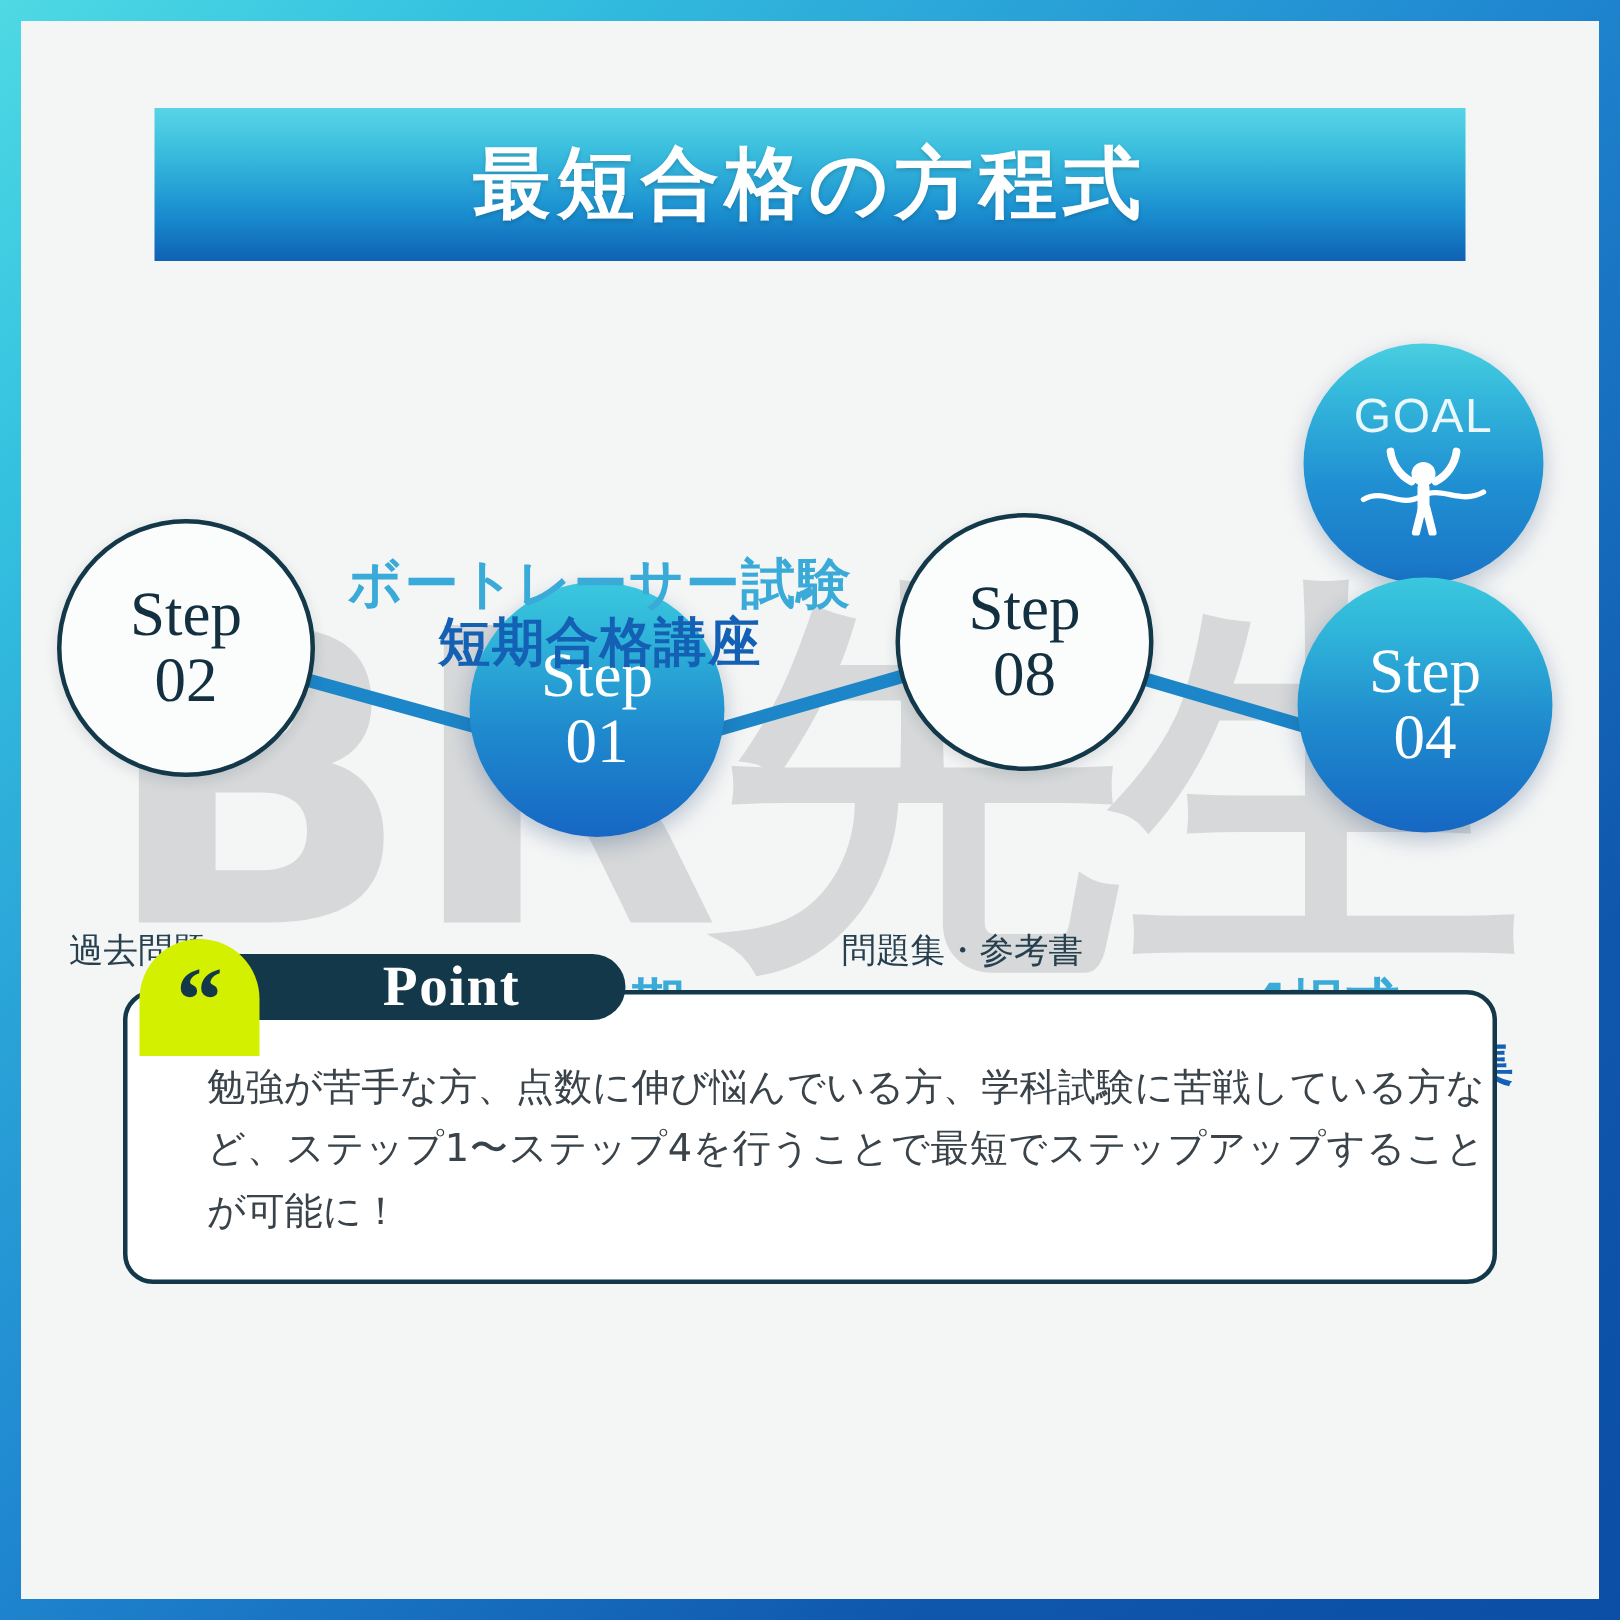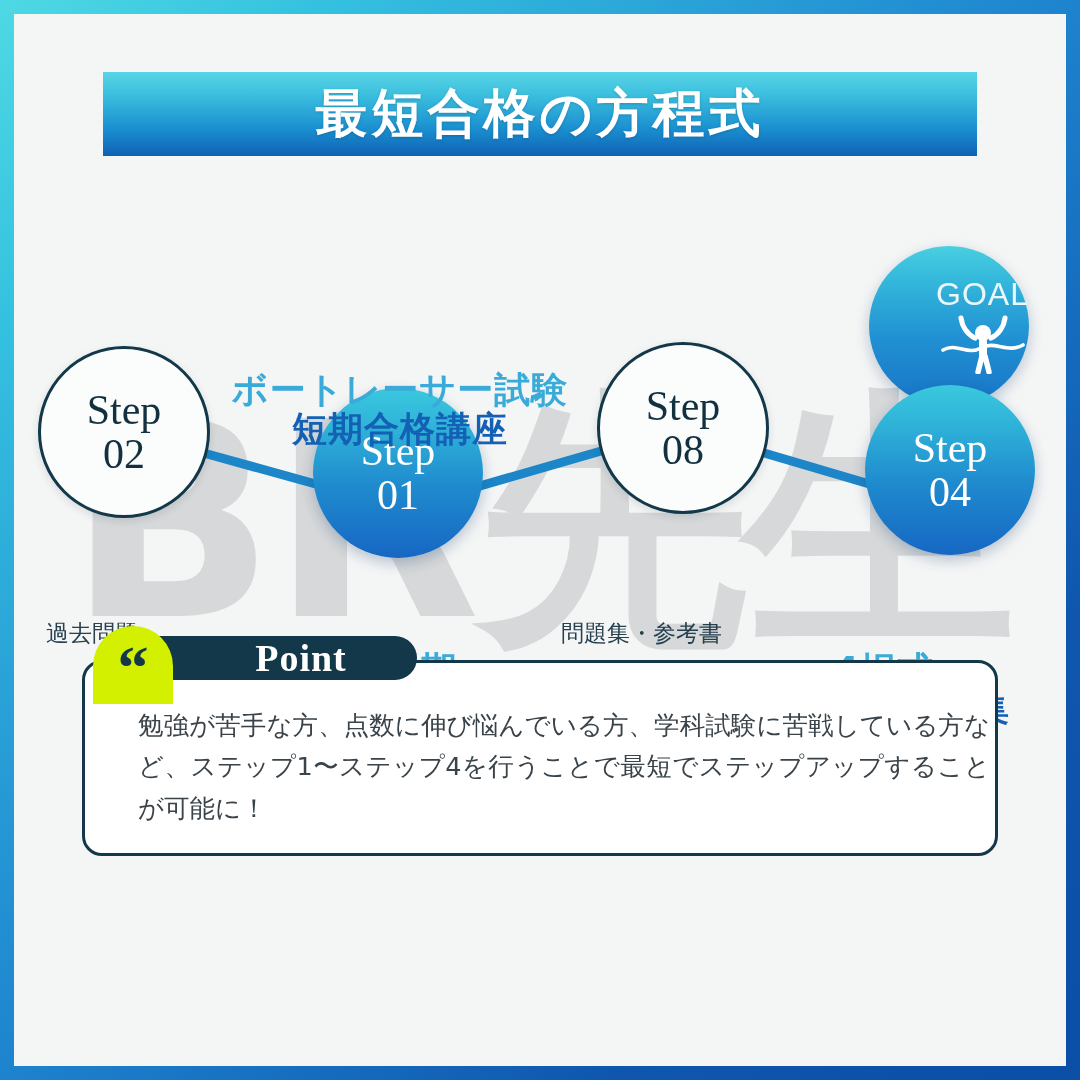--- a/index.html
+++ b/index.html
@@ -49,21 +49,21 @@
     user-select: none;
     pointer-events: none;
   }
 
   
   #header-banner {
     position: absolute;
     left: 89px;
     top: 58px;
     width: 874px;
-    height: 84px;
+    height: 102px;
     background: linear-gradient(180deg, #59d4e6 0%, #3cc0de 26%, #1a8fd0 68%, #0f61b4 100%);
     display: flex;
     align-items: center;
     justify-content: center;
   }
 
   #header-title {
     font-family: "Liberation Serif", "DejaVu Serif", serif;
     font-weight: 700;
     font-size: 52px;
@@ -120,26 +120,25 @@
   .node-label-serif.num { margin-top: 2px; }
 
   
   #node-step-01 { left: 24px;  top: 146px; width: 172px; height: 172px; }
   #node-step-02 { left: 299px; top: 188px; width: 170px; height: 170px; }
   #node-step-03 { left: 583px; top: 142px; width: 172px; height: 172px; }
   #node-step-04 { left: 851px; top: 185px; width: 170px; height: 170px; }
 
   #node-goal {
     left: 855px;
-    top: 46px;
+    top: 29px;
     width: 160px;
     height: 160px;
     background: linear-gradient(180deg, #49cfe0 0%, #35b9dc 20%, #2090d2 58%, #1974c7 100%);
     box-shadow: 0 5px 14px rgba(20,60,110,0.26);
-    align-items: flex-end;
   }
 
   #goal-text {
     font-family: "Liberation Sans", sans-serif;
     font-size: 32px;
     font-weight: 400;
     letter-spacing: 1px;
     color: #eaf7fb;
     margin-bottom: 2px;
   }

